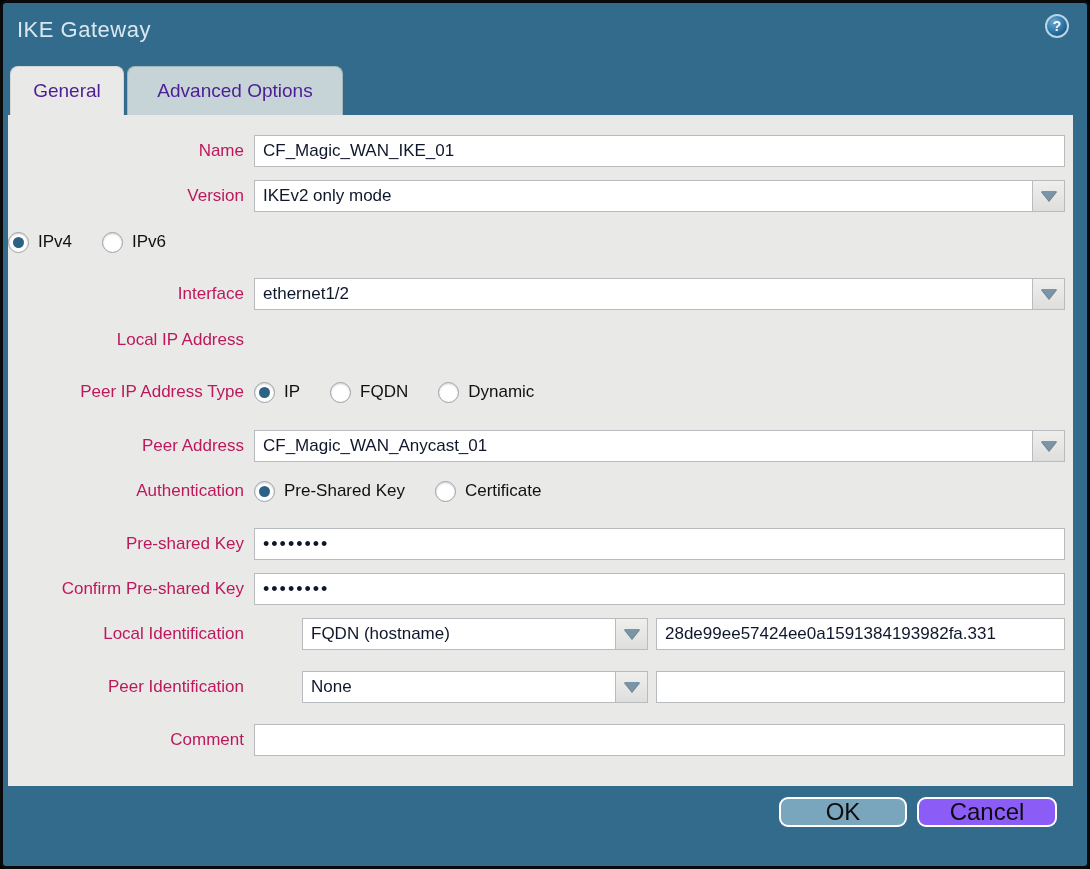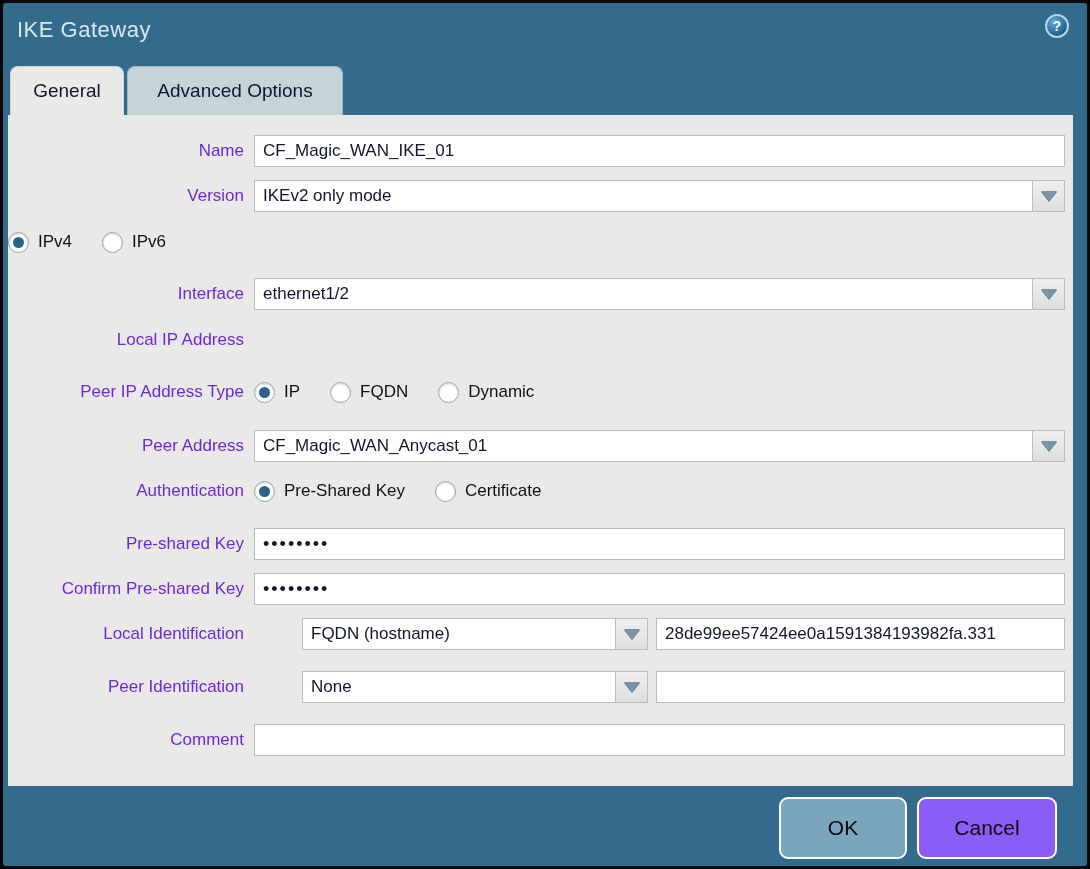--- a/index.html
+++ b/index.html
@@ -24,42 +24,42 @@
     border:2px solid #b9d4e6;
     color:#fff; font-size:14px; font-weight:bold;
     display:flex; align-items:center; justify-content:center;
     cursor:pointer;
   }
 
   
   .tabbar { position:absolute; left:7px; top:63px; height:49px; display:flex; }
   .tab {
     height:49px; display:flex; align-items:center; justify-content:center;
-    font-size:19px; color:#0f172a; border-radius:8px 8px 0 0;
+    font-size:19px; color:#4c1d95; border-radius:8px 8px 0 0;
     cursor:pointer;
   }
   .tab.active {
     width:114px; background:#e9e9e8; border:1px solid #d2d6d6; border-bottom:none;
     z-index:3;
   }
   .tab.inactive {
     width:216px; margin-left:3px; background:#c6d4d7;
     border:1px solid #a3b8bd; border-bottom:none; z-index:2;
   }
 
   
   .panel {
     position:absolute; left:5px; right:14px; top:112px; bottom:80px;
     background:#e9e9e8; z-index:1;
   }
 
   .row { position:absolute; left:0; right:0; height:32px; display:flex; align-items:center; }
   .lbl {
     width:246px; text-align:right; padding-right:10px;
-    font-size:17px; color:#6d28d9; white-space:nowrap; flex:none;
+    font-size:17px; color:#be185d; white-space:nowrap; flex:none;
   }
   .fld { flex:1; margin-right:8px; display:flex; align-items:center; height:32px; }
 
   input.txt {
     height:32px; width:100%; border:1px solid #b9bcbf; background:#fff;
     font-family:"Liberation Sans", sans-serif; font-size:17px; color:#0f172a;
     padding:0 8px; outline:none;
   }
   input.pwd { letter-spacing:2px; font-size:18px; }
 
@@ -91,23 +91,23 @@
     display:flex; align-items:center; justify-content:center; flex:none;
   }
   .radio.checked::after {
     content:""; width:11px; height:11px; border-radius:50%;
     background:#2b6386;
   }
   .radio-lbl { font-size:17px; color:#111; margin-left:9px; }
 
   
   .btn {
-    position:absolute; height:62px; top:794px;
+    position:absolute; height:30px; top:794px;
     border:2px solid #fff; border-radius:9px;
-    font-family:"Liberation Sans", sans-serif; font-size:21px; color:#0c0c0c;
+    font-family:"Liberation Sans", sans-serif; font-size:24px; color:#0c0c0c;
     display:flex; align-items:center; justify-content:center; cursor:pointer;
   }
   .btn-ok { right:180px; width:128px; background:#7aa6bd; }
   .btn-cancel { right:30px; width:140px; background:#8b5cf6; }
 </style>
 </head>
 <body>
 
 <div class="dialog">
 

